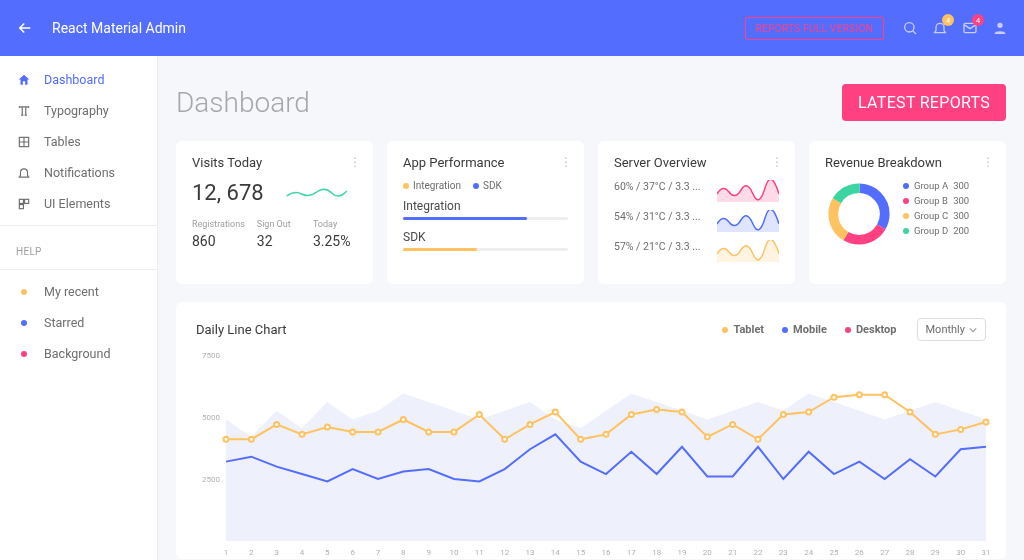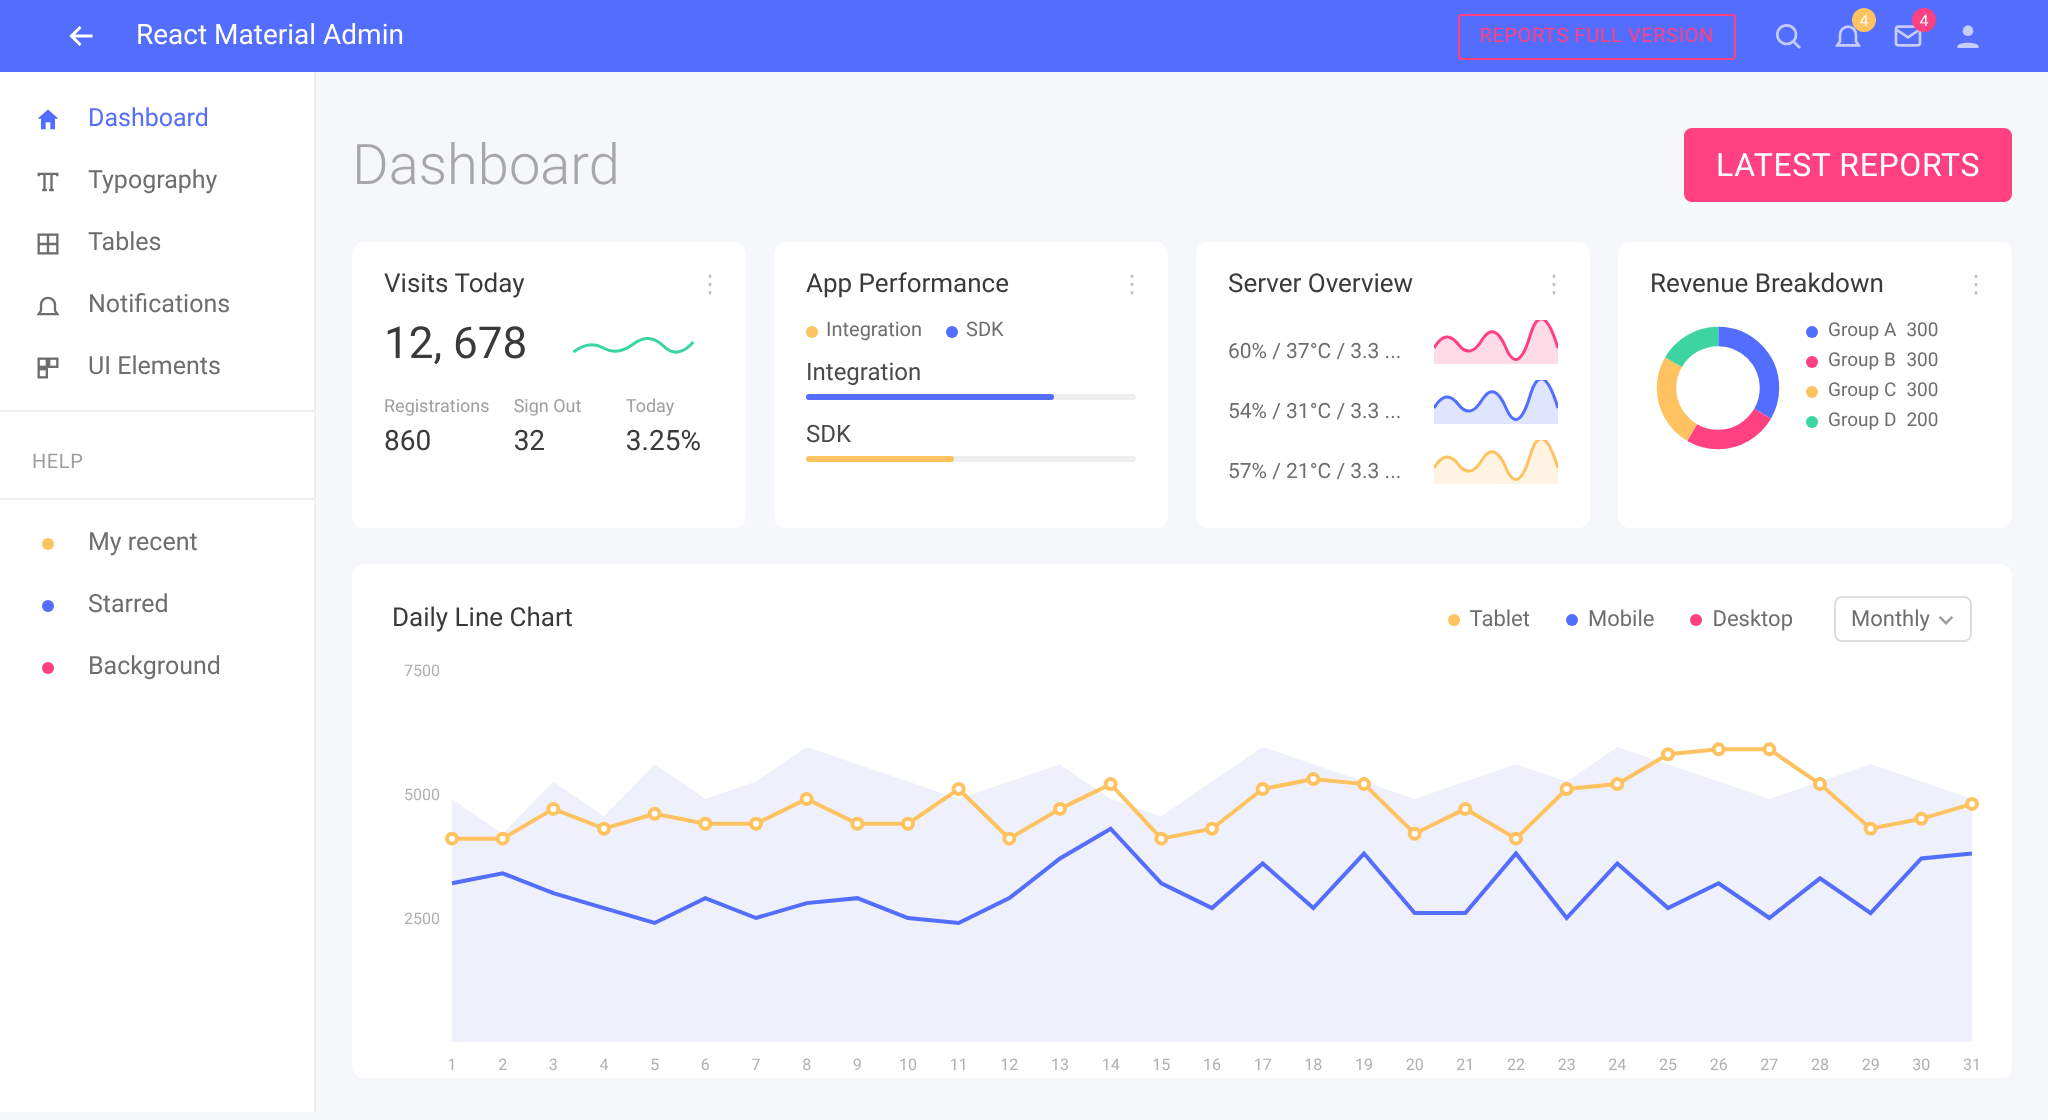--- a/index.html
+++ b/index.html
@@ -1,17 +1,17 @@
 <!DOCTYPE html>
 <html><head>
 <meta charset="utf-8">
 <style>
   * { box-sizing: border-box; margin: 0; padding: 0; font-family: -apple-system, BlinkMacSystemFont, "Segoe UI", Roboto, "Helvetica Neue", Arial, sans-serif; }
   body { background: #f6f7fb; width: 1024px; height: 560px; overflow: hidden; }
-  .topbar { height: 36px; background: #536dfe; display: flex; align-items: center; padding: 0 32px; color: #fff; }
+  .topbar { height: 56px; background: #536dfe; display: flex; align-items: center; padding: 0 16px; color: #fff; }
   .topbar .back { cursor: pointer; margin-right: 18px; display:flex; align-items:center; }
   .topbar .title { font-size: 14px; font-weight: 400; flex: 1; }
   .topbar .unlock { border: 1px solid #ff4081; color: #ff4081; font-size: 10px; padding: 5px 10px; border-radius: 2px; margin-right: 18px; cursor: pointer; letter-spacing: 0.3px; }
   .topbar .icons { display: flex; align-items: center; gap: 14px; }
   .topbar .icon { position: relative; cursor: pointer; display:flex; align-items:center; }
   .badge { position: absolute; top: -6px; right: -6px; background: #ffc260; color: #fff; font-size: 8px; border-radius: 50%; width: 12px; height: 12px; display: flex; align-items: center; justify-content: center; }
   .layout { display: flex; height: calc(100% - 40px); }
   .sidebar { width: 158px; background: #fff; border-right: 1px solid #eee; padding-top: 8px; font-size: 12.5px; color: #6e6e6e; overflow-y:auto; }
   .side-item { display: flex; align-items: center; padding: 8px 16px; cursor: pointer; gap: 12px; }
   .side-item.active { color: #536dfe; }
@@ -33,32 +33,32 @@
   .stat { flex:1; }
   .stat .label { font-size:9px; color:#9e9e9e; margin-bottom:4px; white-space:nowrap;}
   .stat .value { font-size:14px; color:#3a3a3a; }
   .legend { display:flex; gap:12px; font-size:10px; color:#6e6e6e; align-items:center; margin-bottom:8px;}
   .legend-item { display:flex; align-items:center; gap:4px;}
   .ldot { width:6px; height:6px; border-radius:50%; }
   .perf-section { margin-top:6px; }
   .perf-label { font-size:12px; color:#4a4a4a; margin-bottom:4px; }
   .bar { height:3px; background:#eee; border-radius:2px; margin-bottom:10px; position:relative; }
   .bar-fill { height:100%; border-radius:2px; }
-  .srv-row { display:flex; align-items:flex-end; justify-content:space-between; margin-bottom:8px; gap:9px;}
+  .srv-row { display:flex; align-items:flex-start; justify-content:space-between; margin-bottom:8px; gap:9px;}
   .srv-text { font-size:10.5px; color:#6e6e6e; white-space:nowrap; }
   .rev-row { display:flex; gap:10px; }
   .donut { width:68px; height:68px; }
   .rev-legend { font-size:9.5px; color:#6e6e6e; }
   .rev-legend div { display:flex; align-items:center; gap:5px; margin-bottom:4px; }
   .rev-legend .name{ flex:1; }
   .chart-card { background:#fff; border-radius:6px; padding:16px 20px 0; }
   .chart-head { display:flex; align-items:center; margin-bottom:8px; }
   .chart-title { font-size:13px; color:#3a3a3a; margin-right:auto; }
   .chart-legend { display:flex; gap:18px; font-size:11px; color:#6e6e6e; margin-right:20px;}
-  .chart-legend div{display:flex; align-items:center; gap:5px;}
+  .chart-legend div{display:flex; align-items:center; gap:5px;font-weight:bold;}
   .period-sel { border:1px solid #ddd; border-radius:4px; padding:4px 8px; font-size:11px; color:#6e6e6e; display:flex; align-items:center; gap:4px; cursor:pointer; }
   .axis-label{ font-size:8px; fill:#b0b0b0; }
   svg { display:block; }
 </style>
 </head>
 <body>
 
 <div class="topbar">
   <div class="back">
     <svg width="18" height="18" viewBox="0 0 24 24" fill="none" stroke="#fff" stroke-width="2">

